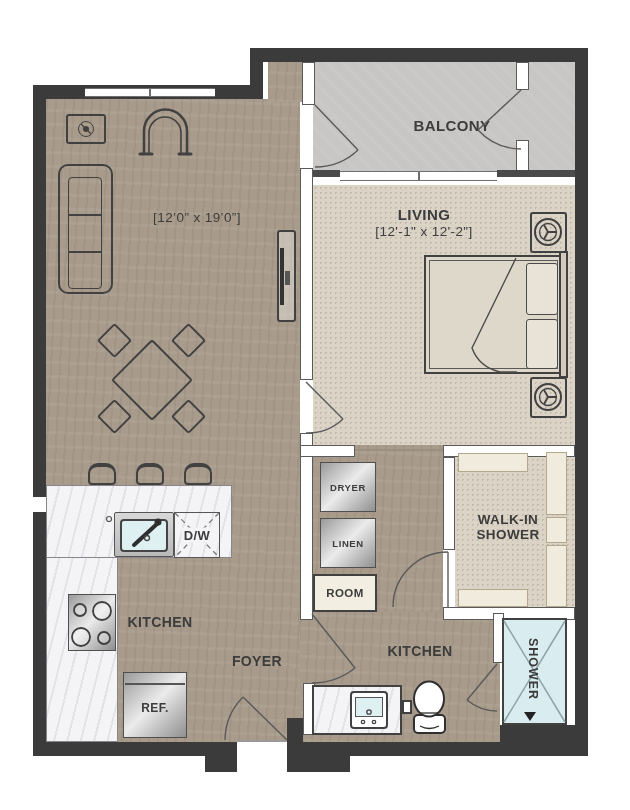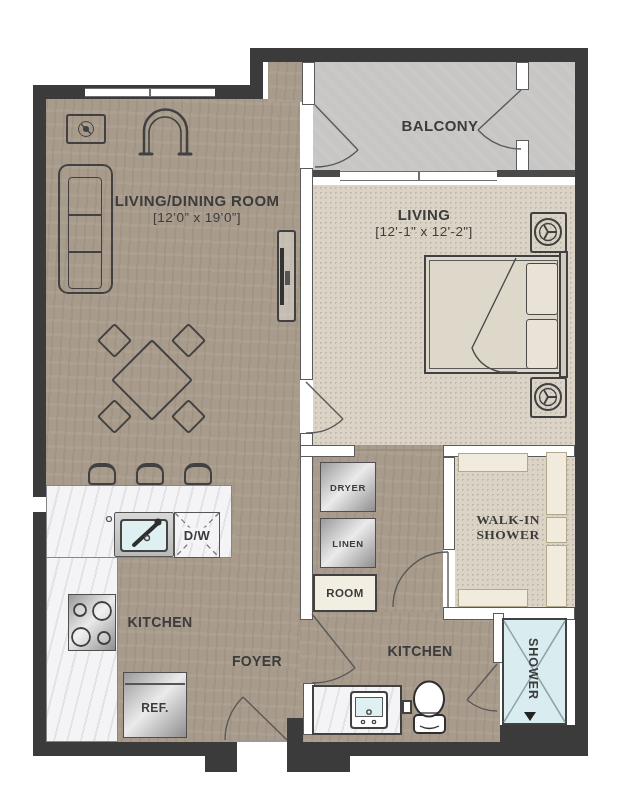--- a/index.html
+++ b/index.html
@@ -225,29 +225,28 @@
         <circle cx="374" cy="722" r="1.7"></circle>
     </g>
 
     <g stroke="#8fa3a6" stroke-width="1.5">
       <path d="M504,621 L565,722"></path>
         <path d="M565,621 L504,722"></path>
     </g>
     <polygon points="524,712 536,712 530,721" fill="#222"></polygon>
   </svg>
 
-  <div class="lbl z6" style="left:197px;top:200px;font-size:15px;">LIVING/DINING ROOM</div>
   <div class="lbl dims z6" style="left:197px;top:217px;font-size:13.5px;">[12’0” x 19’0”]</div>
   <div class="lbl z6" style="left:424px;top:214px;font-size:15px;">LIVING</div>
   <div class="lbl dims z6" style="left:424px;top:231px;font-size:13.5px;">[12'-1" x 12'-2"]</div>
-  <div class="lbl z6" style="left:440px;top:125px;font-size:15px;">BALCONY</div>
+  <div class="lbl z6" style="left:452px;top:125px;font-size:15px;">BALCONY</div>
   <div class="lbl z6" style="left:160px;top:622px;font-size:14px;">KITCHEN</div>
   <div class="lbl z6" style="left:257px;top:661px;font-size:14px;">FOYER</div>
   <div class="lbl z6" style="left:420px;top:651px;font-size:14px;">KITCHEN</div>
-  <div class="lbl z6" style="left:508px;top:527px;font-size:13.5px;line-height:15px;font-family:Liberation Serif, serif;">
+  <div class="lbl z6" style="left:508px;top:527px;font-size:13.5px;line-height:15px;">
     <span>WALK-IN</span><br>
     <span>SHOWER</span>
   </div>
   <div class="lbl z8" style="left:533px;top:669px;font-size:12.5px;transform:translate(-50%,-50%) rotate(90deg);letter-spacing:1px;">SHOWER</div>
   <div class="lbl z6" style="left:345px;top:593px;font-size:11.5px;">ROOM</div>
   <div class="lbl applbl z6" style="left:348px;top:487px;">DRYER</div>
   <div class="lbl applbl z6" style="left:348px;top:543px;">LINEN</div>
   <div class="lbl z8" style="left:197px;top:535px;font-size:13px;background:var(--marble);padding:0 2px;">D/W</div>
   <div class="lbl z6" style="left:155px;top:708px;font-size:12px;">REF.</div>
 

